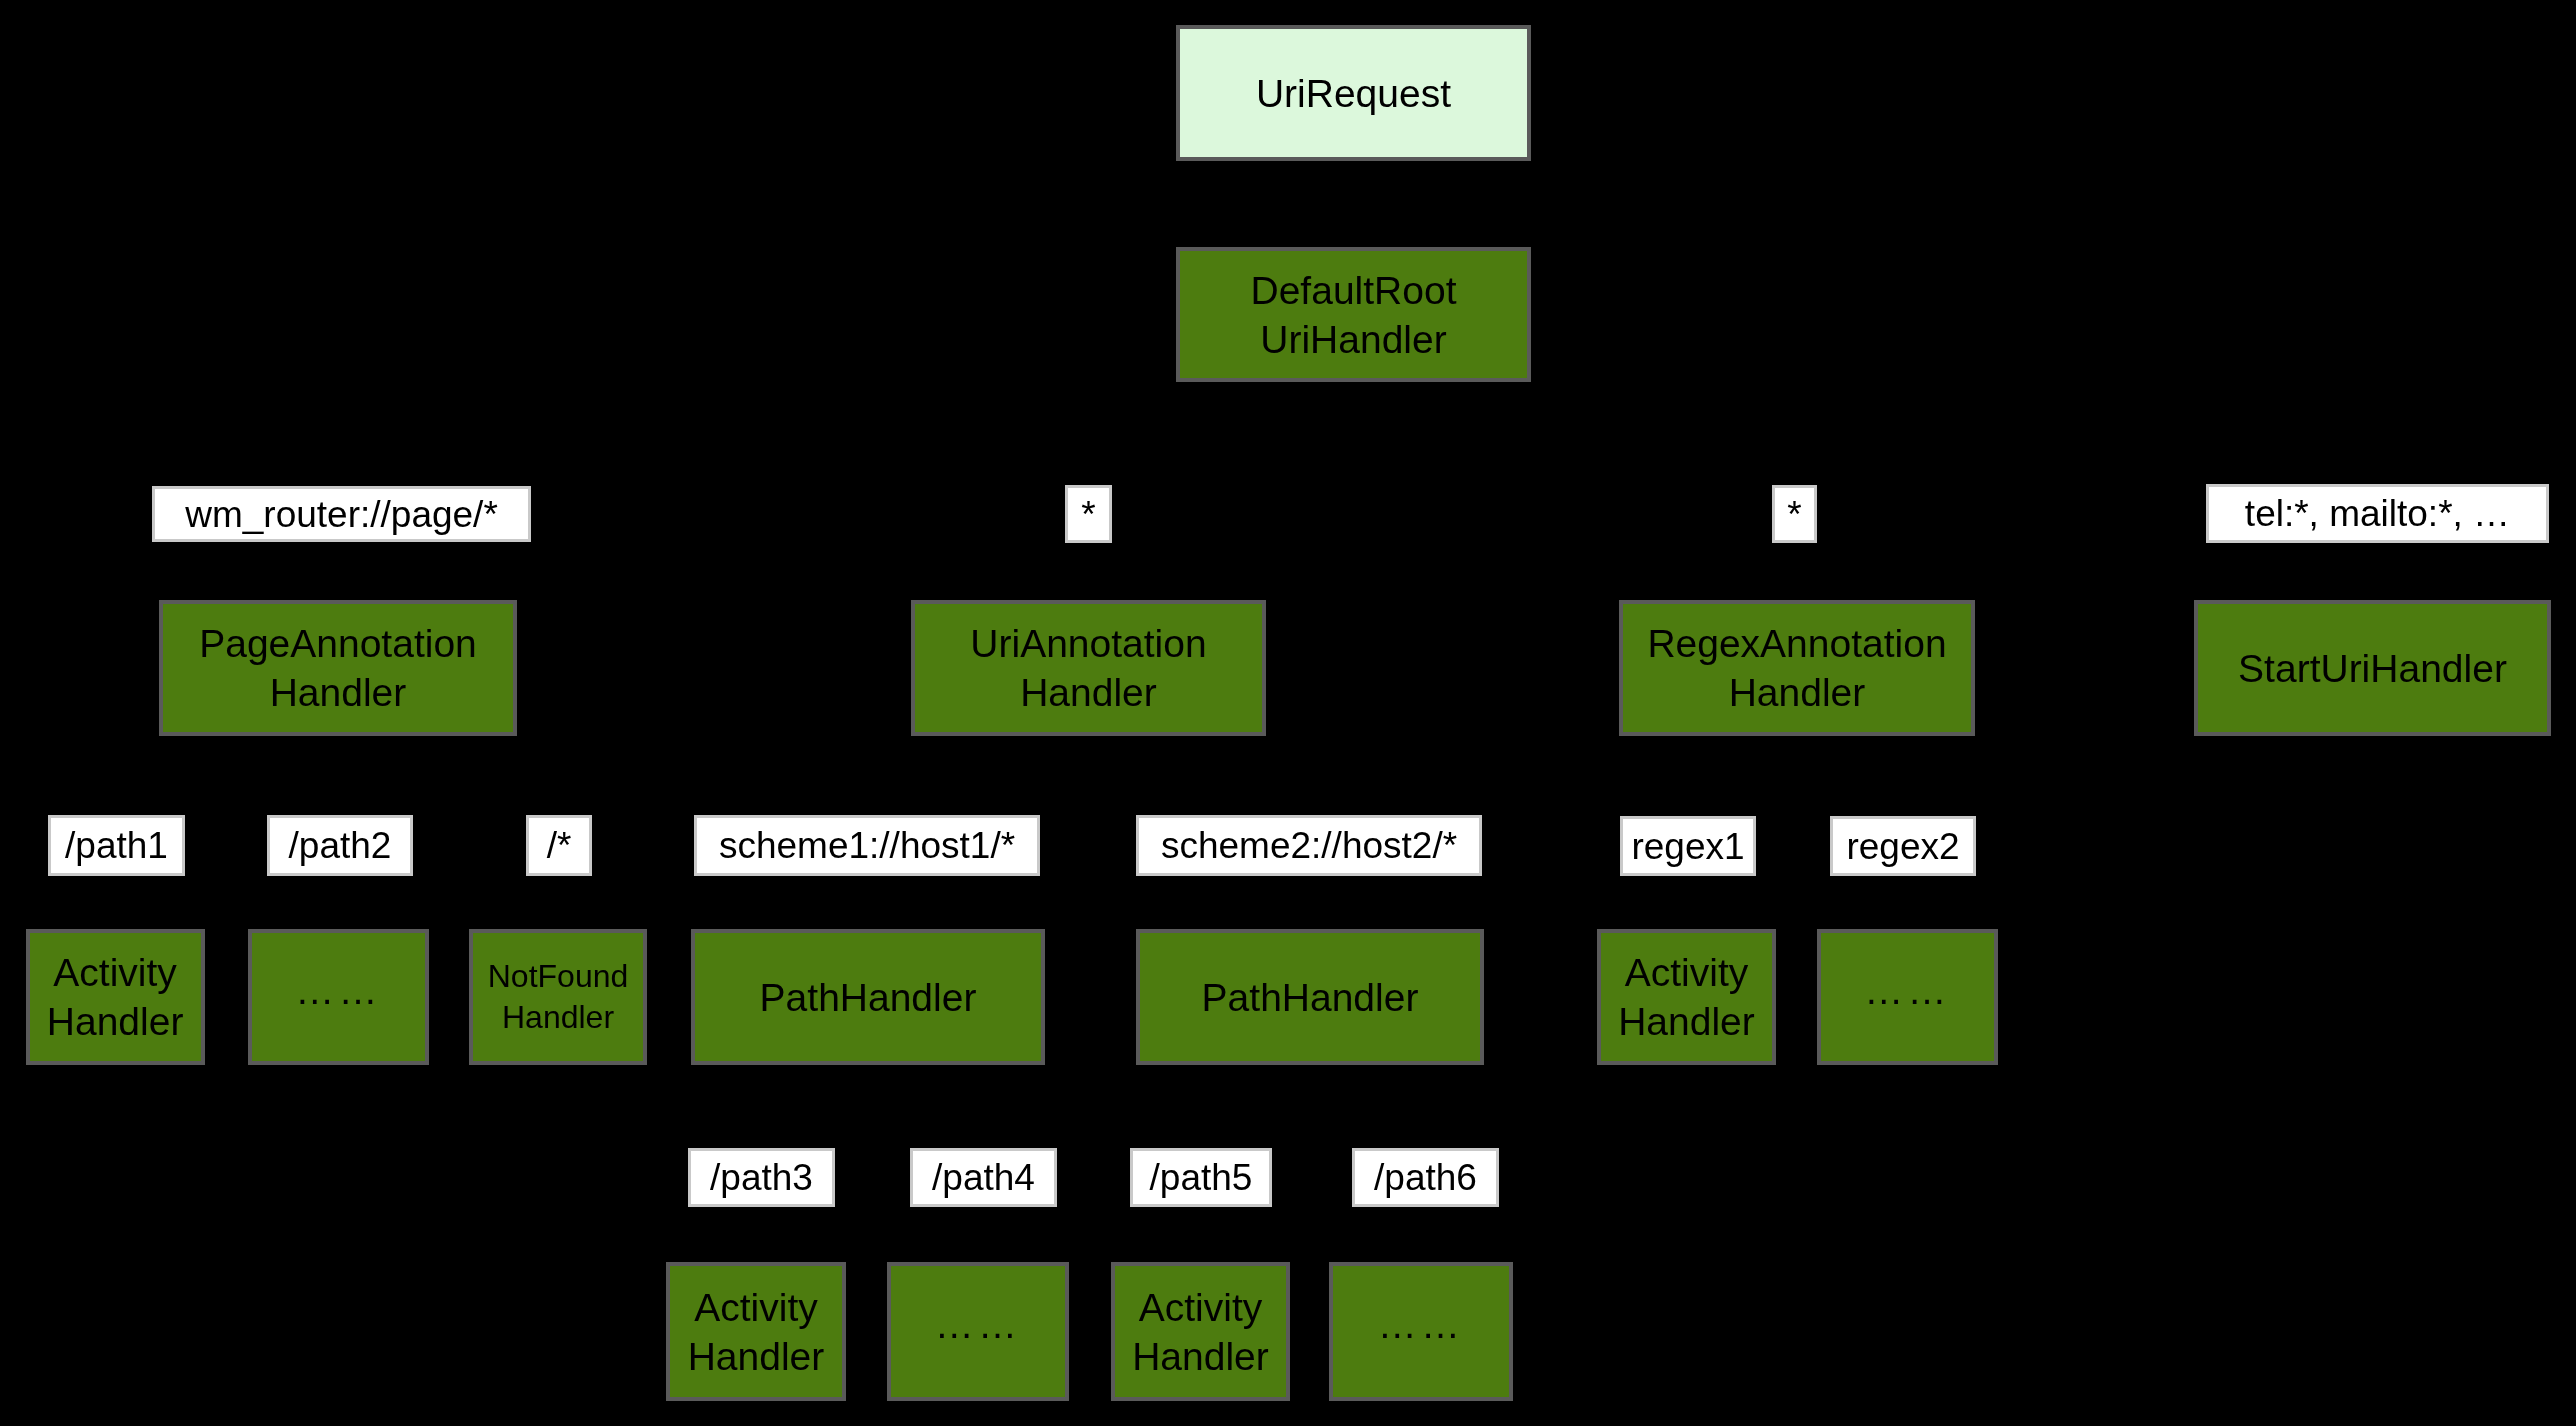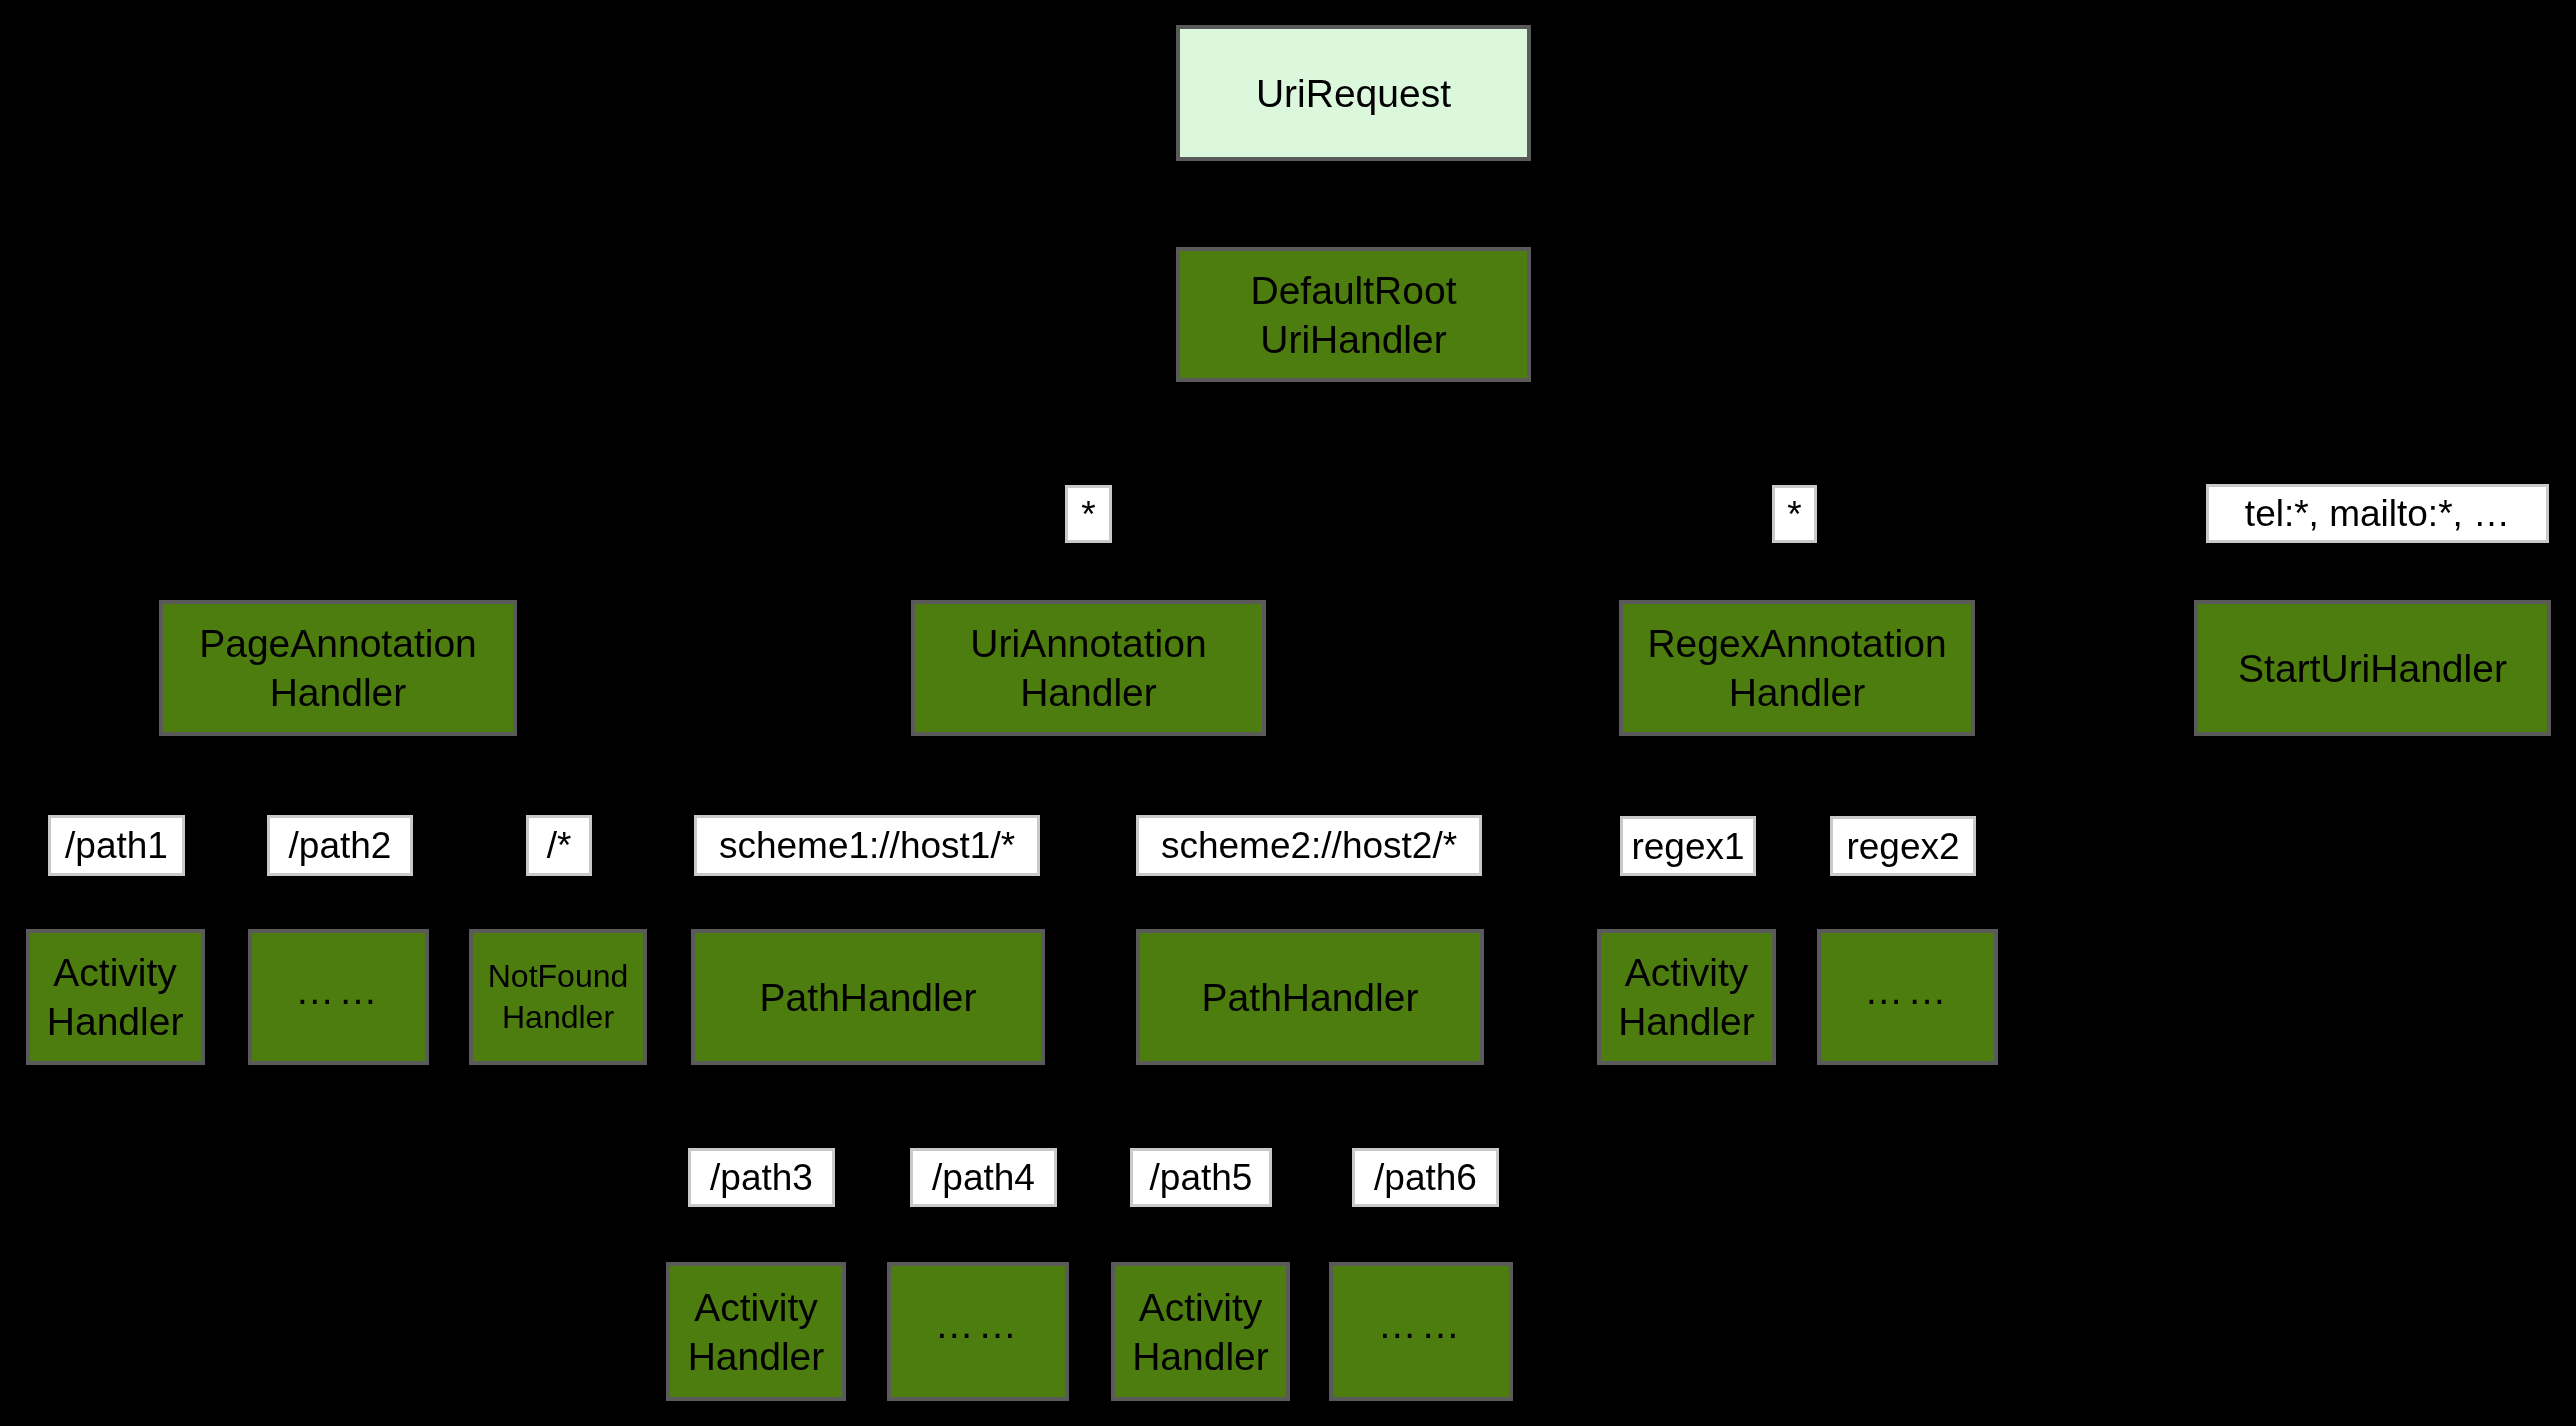--- a/index.html
+++ b/index.html
@@ -106,20 +106,23 @@
     <div class="node dots" style="left: 887px; top: 1262px; width: 182px; height: 139px;">
       <span class="line">……</span>
     </div>
     <div class="node" style="left: 1111px; top: 1262px; width: 179px; height: 139px;">
       <span class="line">Activity</span>
       <span class="line">Handler</span>
     </div>
     <div class="node dots" style="left: 1329px; top: 1262px; width: 184px; height: 139px;">
       <span class="line">……</span>
     </div>
+    <div class="label" style="left: 152px; top: 486px; width: 379px; height: 56px;">
+      <span class="line">wm_router://page/*</span>
+    </div>
     <div class="label" style="left: 1065px; top: 485px; width: 47px; height: 58px;">
       <span class="line">*</span>
     </div>
     <div class="label" style="left: 1772px; top: 485px; width: 45px; height: 58px;">
       <span class="line">*</span>
     </div>
     <div class="label" style="left: 2206px; top: 484px; width: 343px; height: 59px; text-align: right;">
       <span class="line">tel:*, mailto:*, …</span>
     </div>
     <div class="label" style="left: 48px; top: 815px; width: 137px; height: 61px; text-align: right;">

